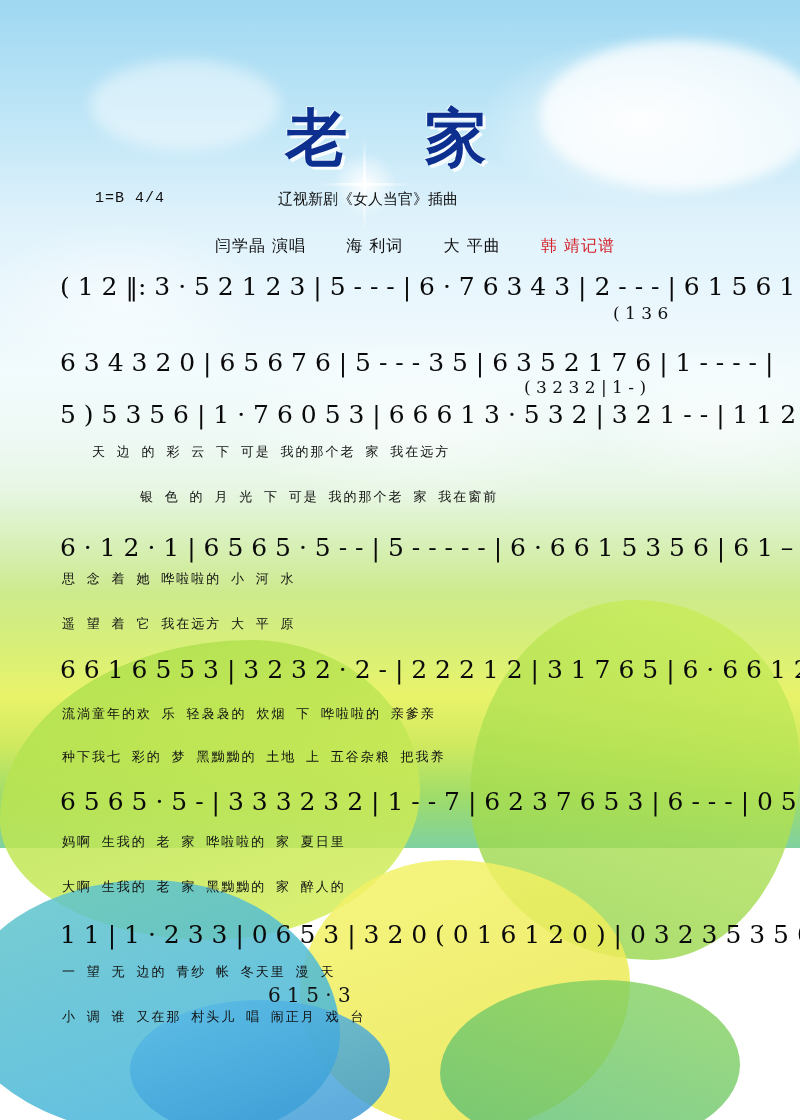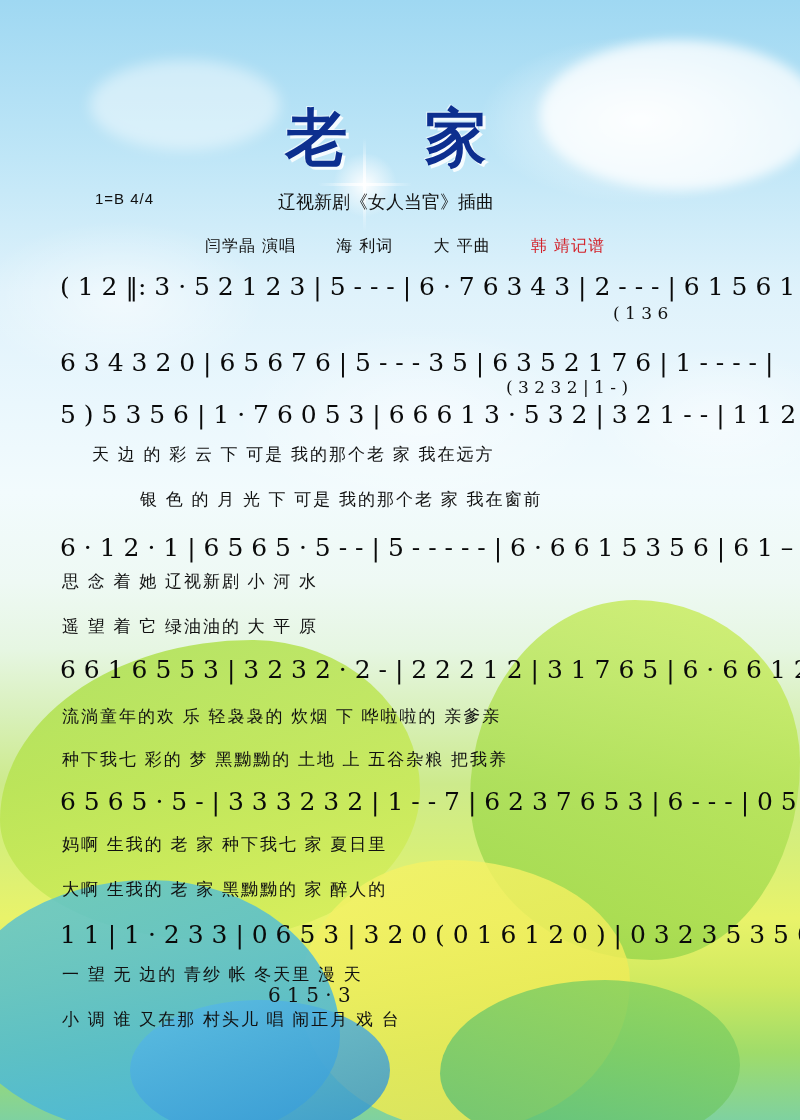--- a/index.html
+++ b/index.html
@@ -2,21 +2,21 @@
 <html><head>
 <meta charset="utf-8">
 <style>
   html,body{margin:0;padding:0;}
   body{
     width:800px;height:1120px;overflow:hidden;
     font-family:"Liberation Serif", serif;
     background:#ffffff;
   }
   #sheet{
-    position:relative;width:800px;height:1120px;
+    position:relative;width:800px;height:848px;
     background:
       
       radial-gradient(ellipse 230px 120px at 640px 120px, rgba(255,255,255,0.85) 0%, rgba(255,255,255,0.0) 70%),
       radial-gradient(ellipse 200px 110px at 120px 300px, rgba(255,255,255,0.55) 0%, rgba(255,255,255,0.0) 72%),
       radial-gradient(ellipse 260px 130px at 420px 420px, rgba(255,255,255,0.5) 0%, rgba(255,255,255,0.0) 72%),
       radial-gradient(ellipse 180px 100px at 720px 420px, rgba(255,255,255,0.5) 0%, rgba(255,255,255,0.0) 72%),
       
       linear-gradient(100deg, rgba(154,205,50,0.0) 0%, rgba(154,205,50,0.0) 100%),
       linear-gradient(180deg,
         #9fd8f2 0%,
@@ -60,31 +60,31 @@
   .content{position:relative;z-index:5;}
 
   .title{
     position:absolute;left:0;right:0;top:96px;text-align:center;
     font-family:"DejaVu Serif", serif;
     font-size:62px;font-weight:bold;letter-spacing:28px;
     color:#0d2f8f;
     text-shadow:3px 3px 0 rgba(255,255,255,.85), -1px -1px 0 rgba(255,255,255,.6);
   }
   .meta-row{position:absolute;font-size:15px;color:#111;white-space:nowrap;}
-  .key{left:95px;top:190px;font-family:Liberation Sans, sans-serif;letter-spacing:1px;}
-  .subtitle{left:278px;top:190px;font-family:"DejaVu Sans", sans-serif;font-size:18px;}
-  .credits{left:205px;top:236px;font-family:"DejaVu Sans", sans-serif;font-size:16px;letter-spacing:1px;}
+  .key{left:95px;top:190px;font-family:Liberation Mono, monospace;letter-spacing:1px;}
+  .subtitle{left:278px;top:190px;font-family:"DejaVu Sans", sans-serif;font-size:15px;}
+  .credits{left:215px;top:236px;font-family:"DejaVu Sans", sans-serif;font-size:16px;letter-spacing:1px;}
   .credits .red{color:#d3222a;}
   .credits span.gap{display:inline-block;width:28px;}
 
   
   .line{position:absolute;left:60px;right:40px;white-space:nowrap;
         font-family:"DejaVu Serif", serif;color:#0a0a0a;}
   .notes{font-size:25px;letter-spacing:0px;}
-  .lyr{font-family:Liberation Sans, sans-serif;font-size:17px;color:#111;letter-spacing:2px;}
+  .lyr{font-family:Liberation Mono, monospace;font-size:13px;color:#111;letter-spacing:2px;}
   .sup{position:absolute;font-family:"DejaVu Serif",serif;font-size:17px;color:#111;}
 </style>
 </head>
 <body>
 
 <div id="sheet">
   <div class="blob cloud1"></div>
   <div class="blob cloud2"></div>
   <div class="sparkle"></div>
   <div class="blob green1"></div>
@@ -107,36 +107,36 @@
       <span class="gap"></span>
       <span>大 平曲</span>
       <span class="gap"></span>
       <span class="red">韩 靖记谱</span>
     </div>
 
     <div class="line notes" style="top:272px;">( 1 2 ‖: 3 · 5 2 1 2 3 | 5 - - - | 6 · 7 6 3 4 3 | 2 - - - | 6 1 5 6 1 0 |</div>
     <div class="sup" style="left:613px;top:303px;text-align:right;">( 1   3   6</div>
 
     <div class="line notes" style="top:348px;">6 3 4 3 2 0 | 6 5 6 7 6 | 5 - - - 3 5 | 6 3 5 2 1 7 6 | 1 - - - - |</div>
-    <div class="sup" style="left:506px;top:377px;">( 3 2 3 2 | 1 - )</div>
+    <div class="sup" style="left:524px;top:377px;">( 3 2 3 2 | 1 - )</div>
 
     <div class="line notes" style="top:400px;">5 ) 5 3 5 6 | 1 · 7 6 0 5 3 | 6 6 6 1 3 · 5 3 2 | 3 2 1 - - | 1 1 2 3 5 |</div>
     <div class="line lyr" style="top:443px;left:92px;">天 边 的  彩 云 下  可是  我的那个老          家          我在远方</div>
     <div class="line lyr" style="top:488px;left:92px;margin-left:48px;">银 色 的  月 光 下  可是  我的那个老          家          我在窗前</div>
 
     <div class="line notes" style="top:533px;">6 · 1 2 · 1 | 6 5 6 5 · 5 - - | 5 - - - - - | 6 · 6 6 1 5 3 5 6 | 6 1 – 7 0 |</div>
-    <div class="line lyr" style="top:570px;left:62px;">思    念 着  她                  辽视新剧 小 河  水</div>
-    <div class="line lyr" style="top:615px;left:62px;">遥    望 着  它                  绿油油的 大 平  原</div>
+    <div class="line lyr" style="top:570px;left:62px;">思    念 着  她                  哗啦啦的 小 河  水</div>
+    <div class="line lyr" style="top:615px;left:62px;">遥    望 着  它                  我在远方 大 平  原</div>
 
     <div class="line notes" style="top:655px;">6 6 1 6 5 5 3 | 3 2 3 2 · 2 - | 2 2 2 1 2 | 3 1 7 6 5 | 6 · 6 6 1 2 2 3 6 |</div>
     <div class="line lyr" style="top:705px;left:62px;">流淌童年的欢     乐        轻袅袅的  炊烟  下  哗啦啦的 亲爹亲</div>
     <div class="line lyr" style="top:748px;left:62px;">种下我七  彩的   梦        黑黝黝的  土地  上  五谷杂粮 把我养</div>
 
     <div class="line notes" style="top:787px;">6 5 6 5 · 5 - | 3 3 3 2 3 2 | 1 - - 7 | 6 2 3 7 6 5 3 | 6 - - - | 0 5 6 5 6</div>
-    <div class="line lyr" style="top:833px;left:62px;">妈啊        生我的 老    家    种下我七    家      夏日里</div>
+    <div class="line lyr" style="top:833px;left:62px;">妈啊        生我的 老    家    哗啦啦的    家      夏日里</div>
     <div class="line lyr" style="top:878px;left:62px;">大啊        生我的 老    家    黑黝黝的    家      醉人的</div>
 
     <div class="line notes" style="top:920px;">1  1 | 1 · 2 3 3 | 0 6 5 3 | 3 2 0 ( 0 1 6 1 2 0 ) | 0 3 2 3 5 3 5 0 |</div>
     <div class="line lyr" style="top:963px;left:62px;">一  望  无   边的    青纱     帐                  冬天里 漫  天</div>
     <div class="sup" style="left:268px;top:983px;font-size:20px;">6 1 5 · 3</div>
     <div class="line lyr" style="top:1008px;left:62px;">小  调  谁  又在那   村头儿   唱                  闹正月 戏  台</div>
   </div>
 </div>
 
 </body></html>

